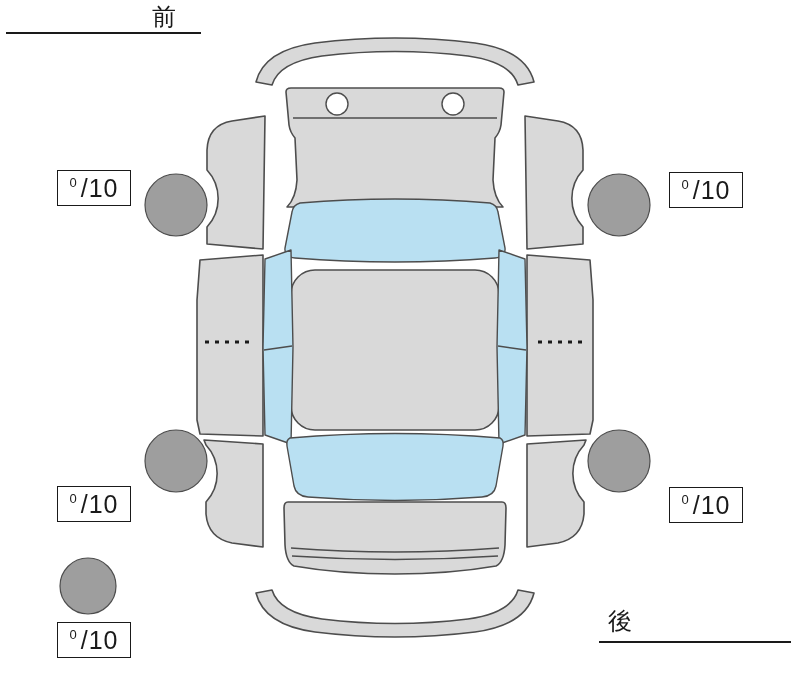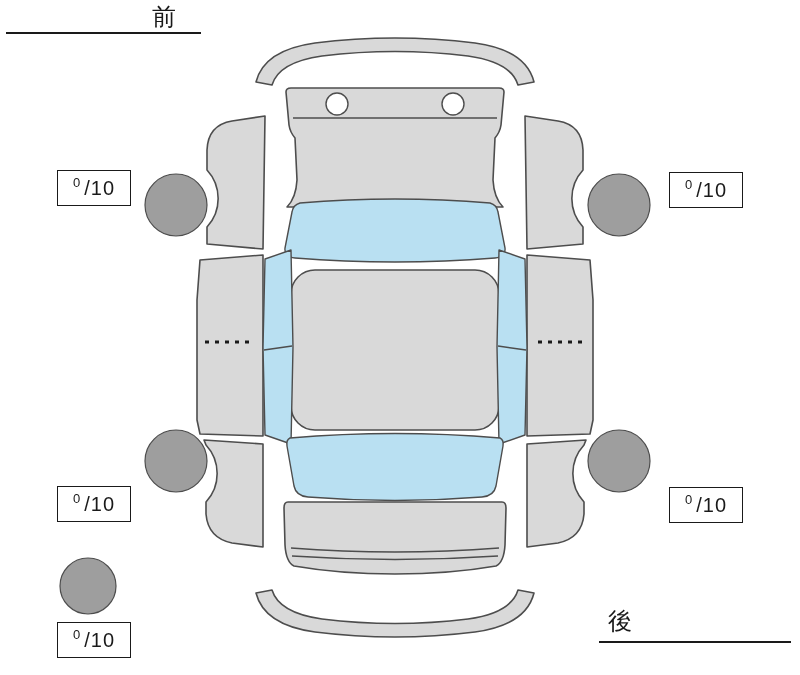--- a/index.html
+++ b/index.html
@@ -84,21 +84,21 @@
     align-items: center;
     justify-content: center;
     gap: 4px;
     color: var(--color-ink, #1a1a1a);
   }
   .score-val {
     font-size: 13px;
     transform: translateY(-6px);
   }
   .score-max {
-    font-size: 20px;
+    font-size: 25px;
     letter-spacing: 1px;
   }
   .box-fl { left: 57px;  top: 170px; }
   .box-fr { left: 669px; top: 172px; }
   .box-rl { left: 57px;  top: 486px; }
   .box-rr { left: 669px; top: 487px; }
   .box-sp { left: 57px;  top: 622px; }
 </style>
 </head>
 <body>

